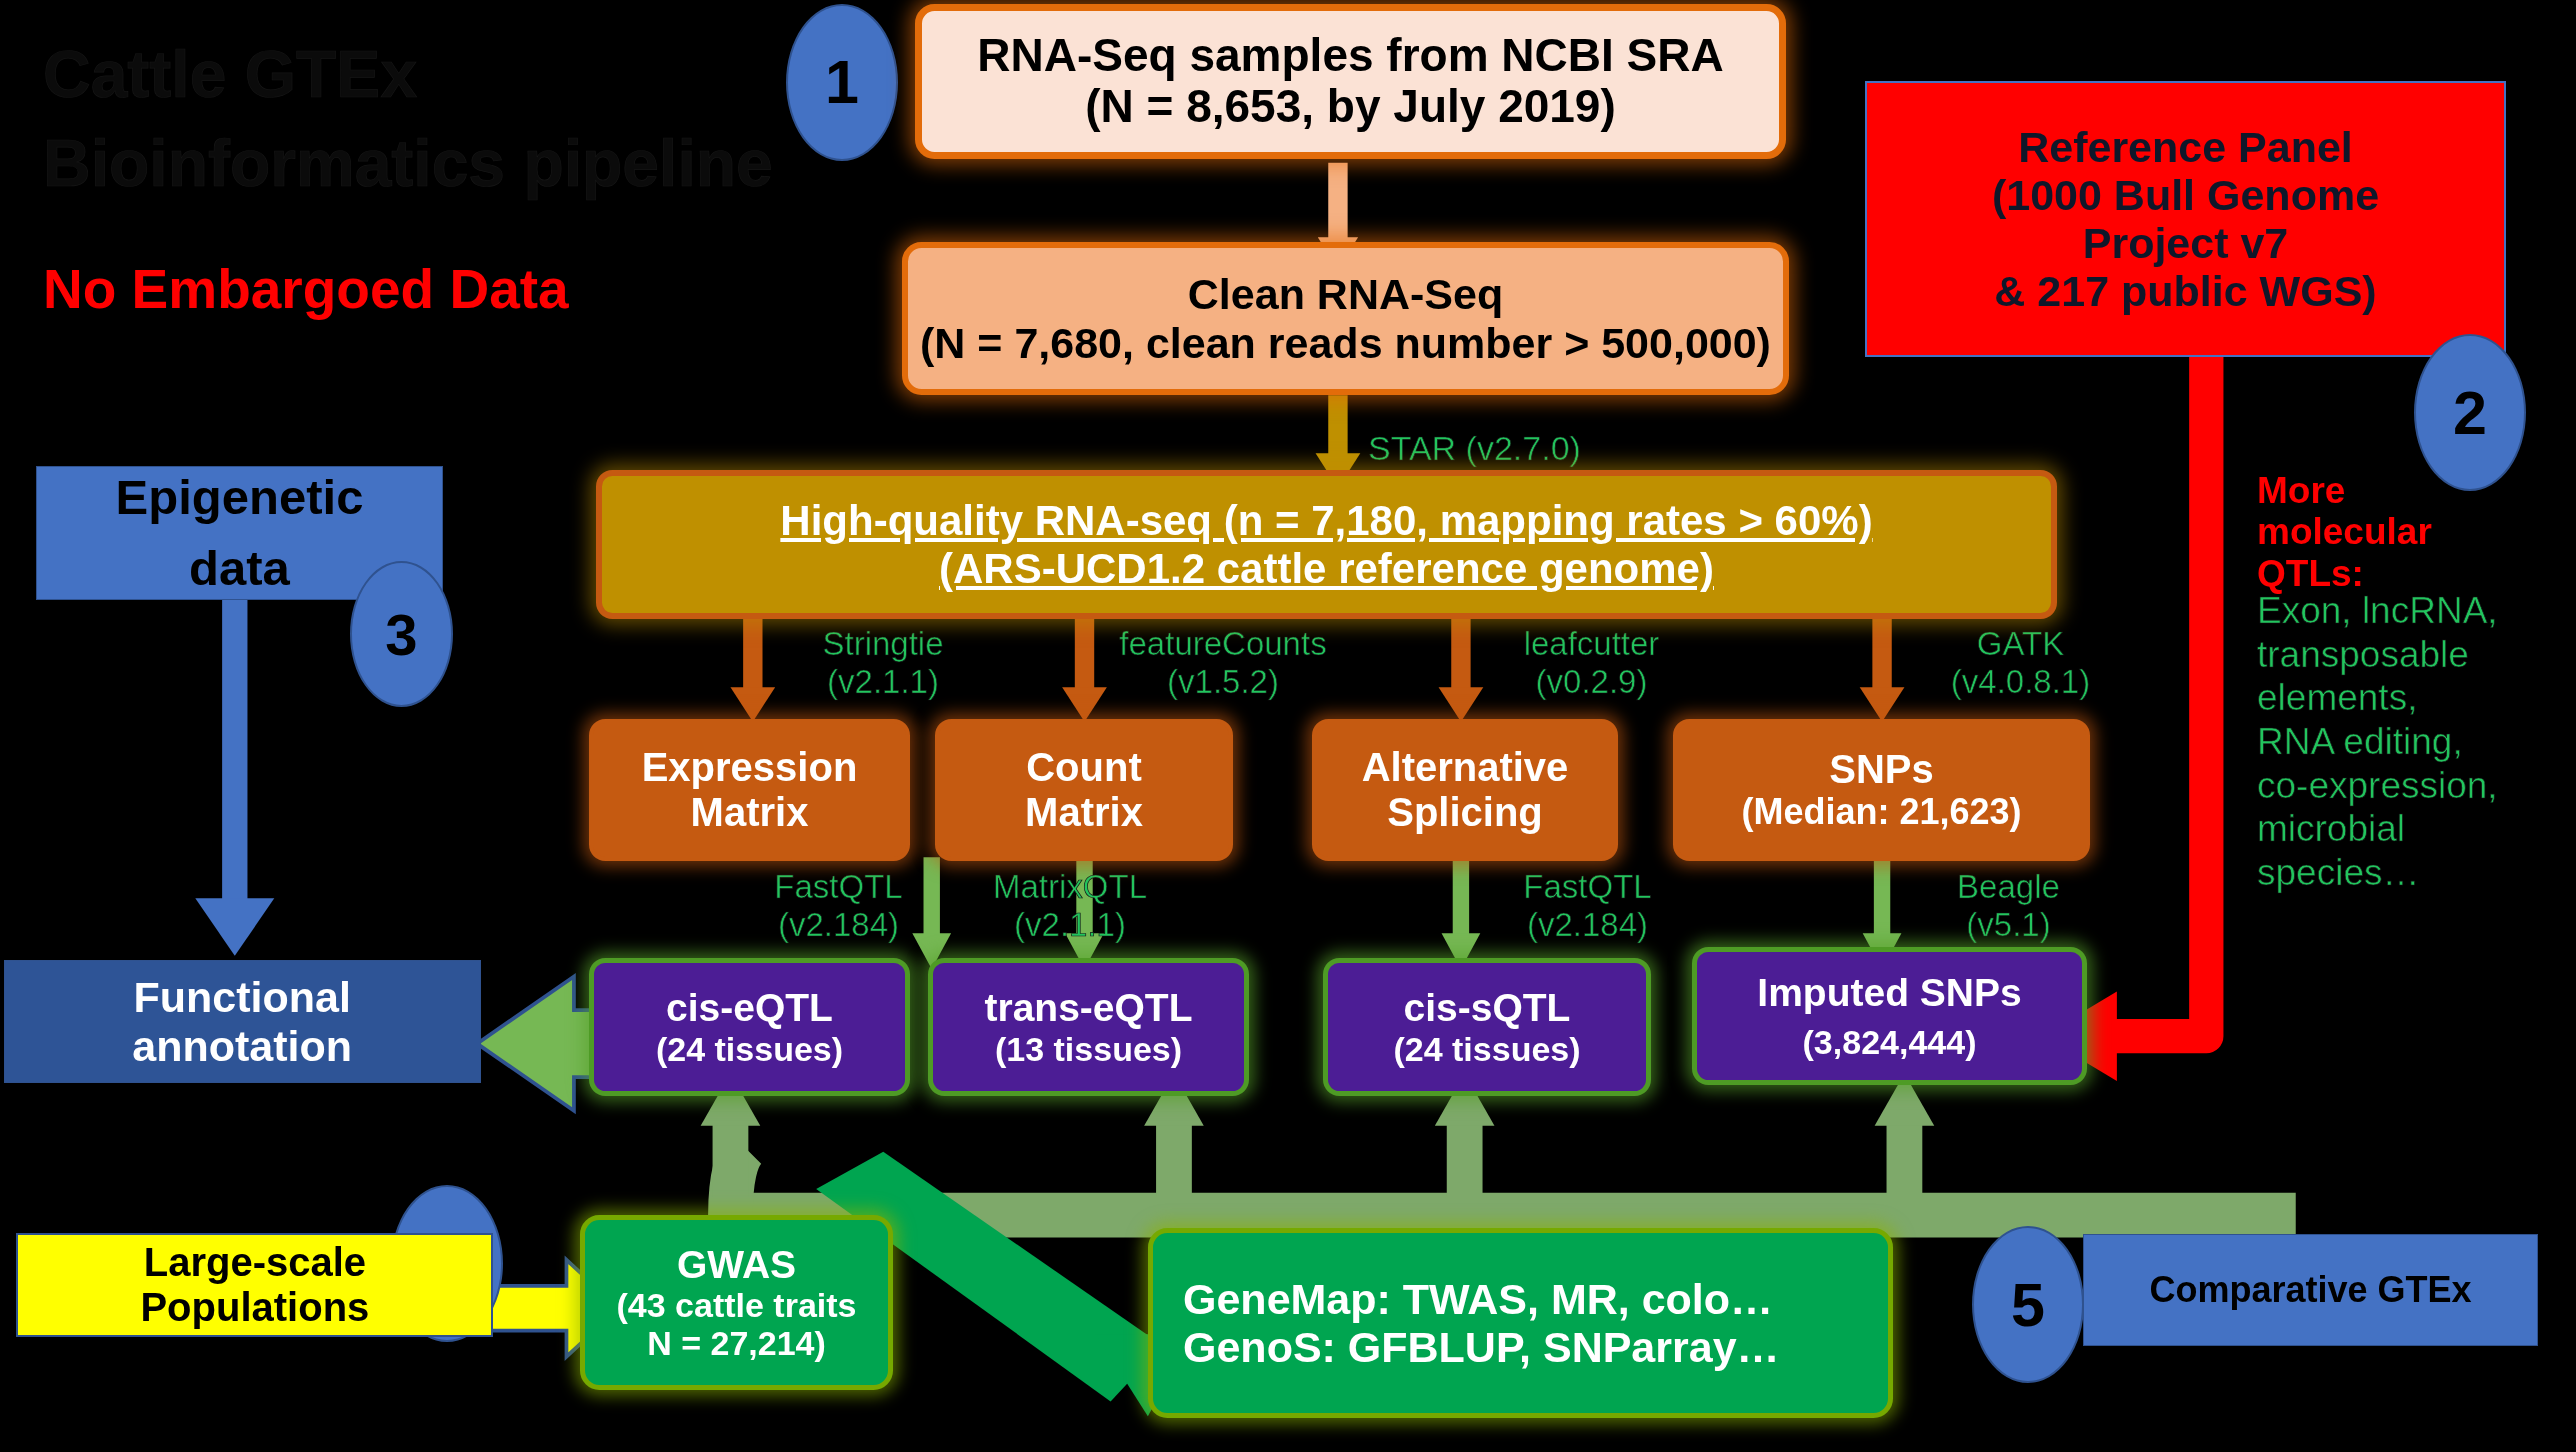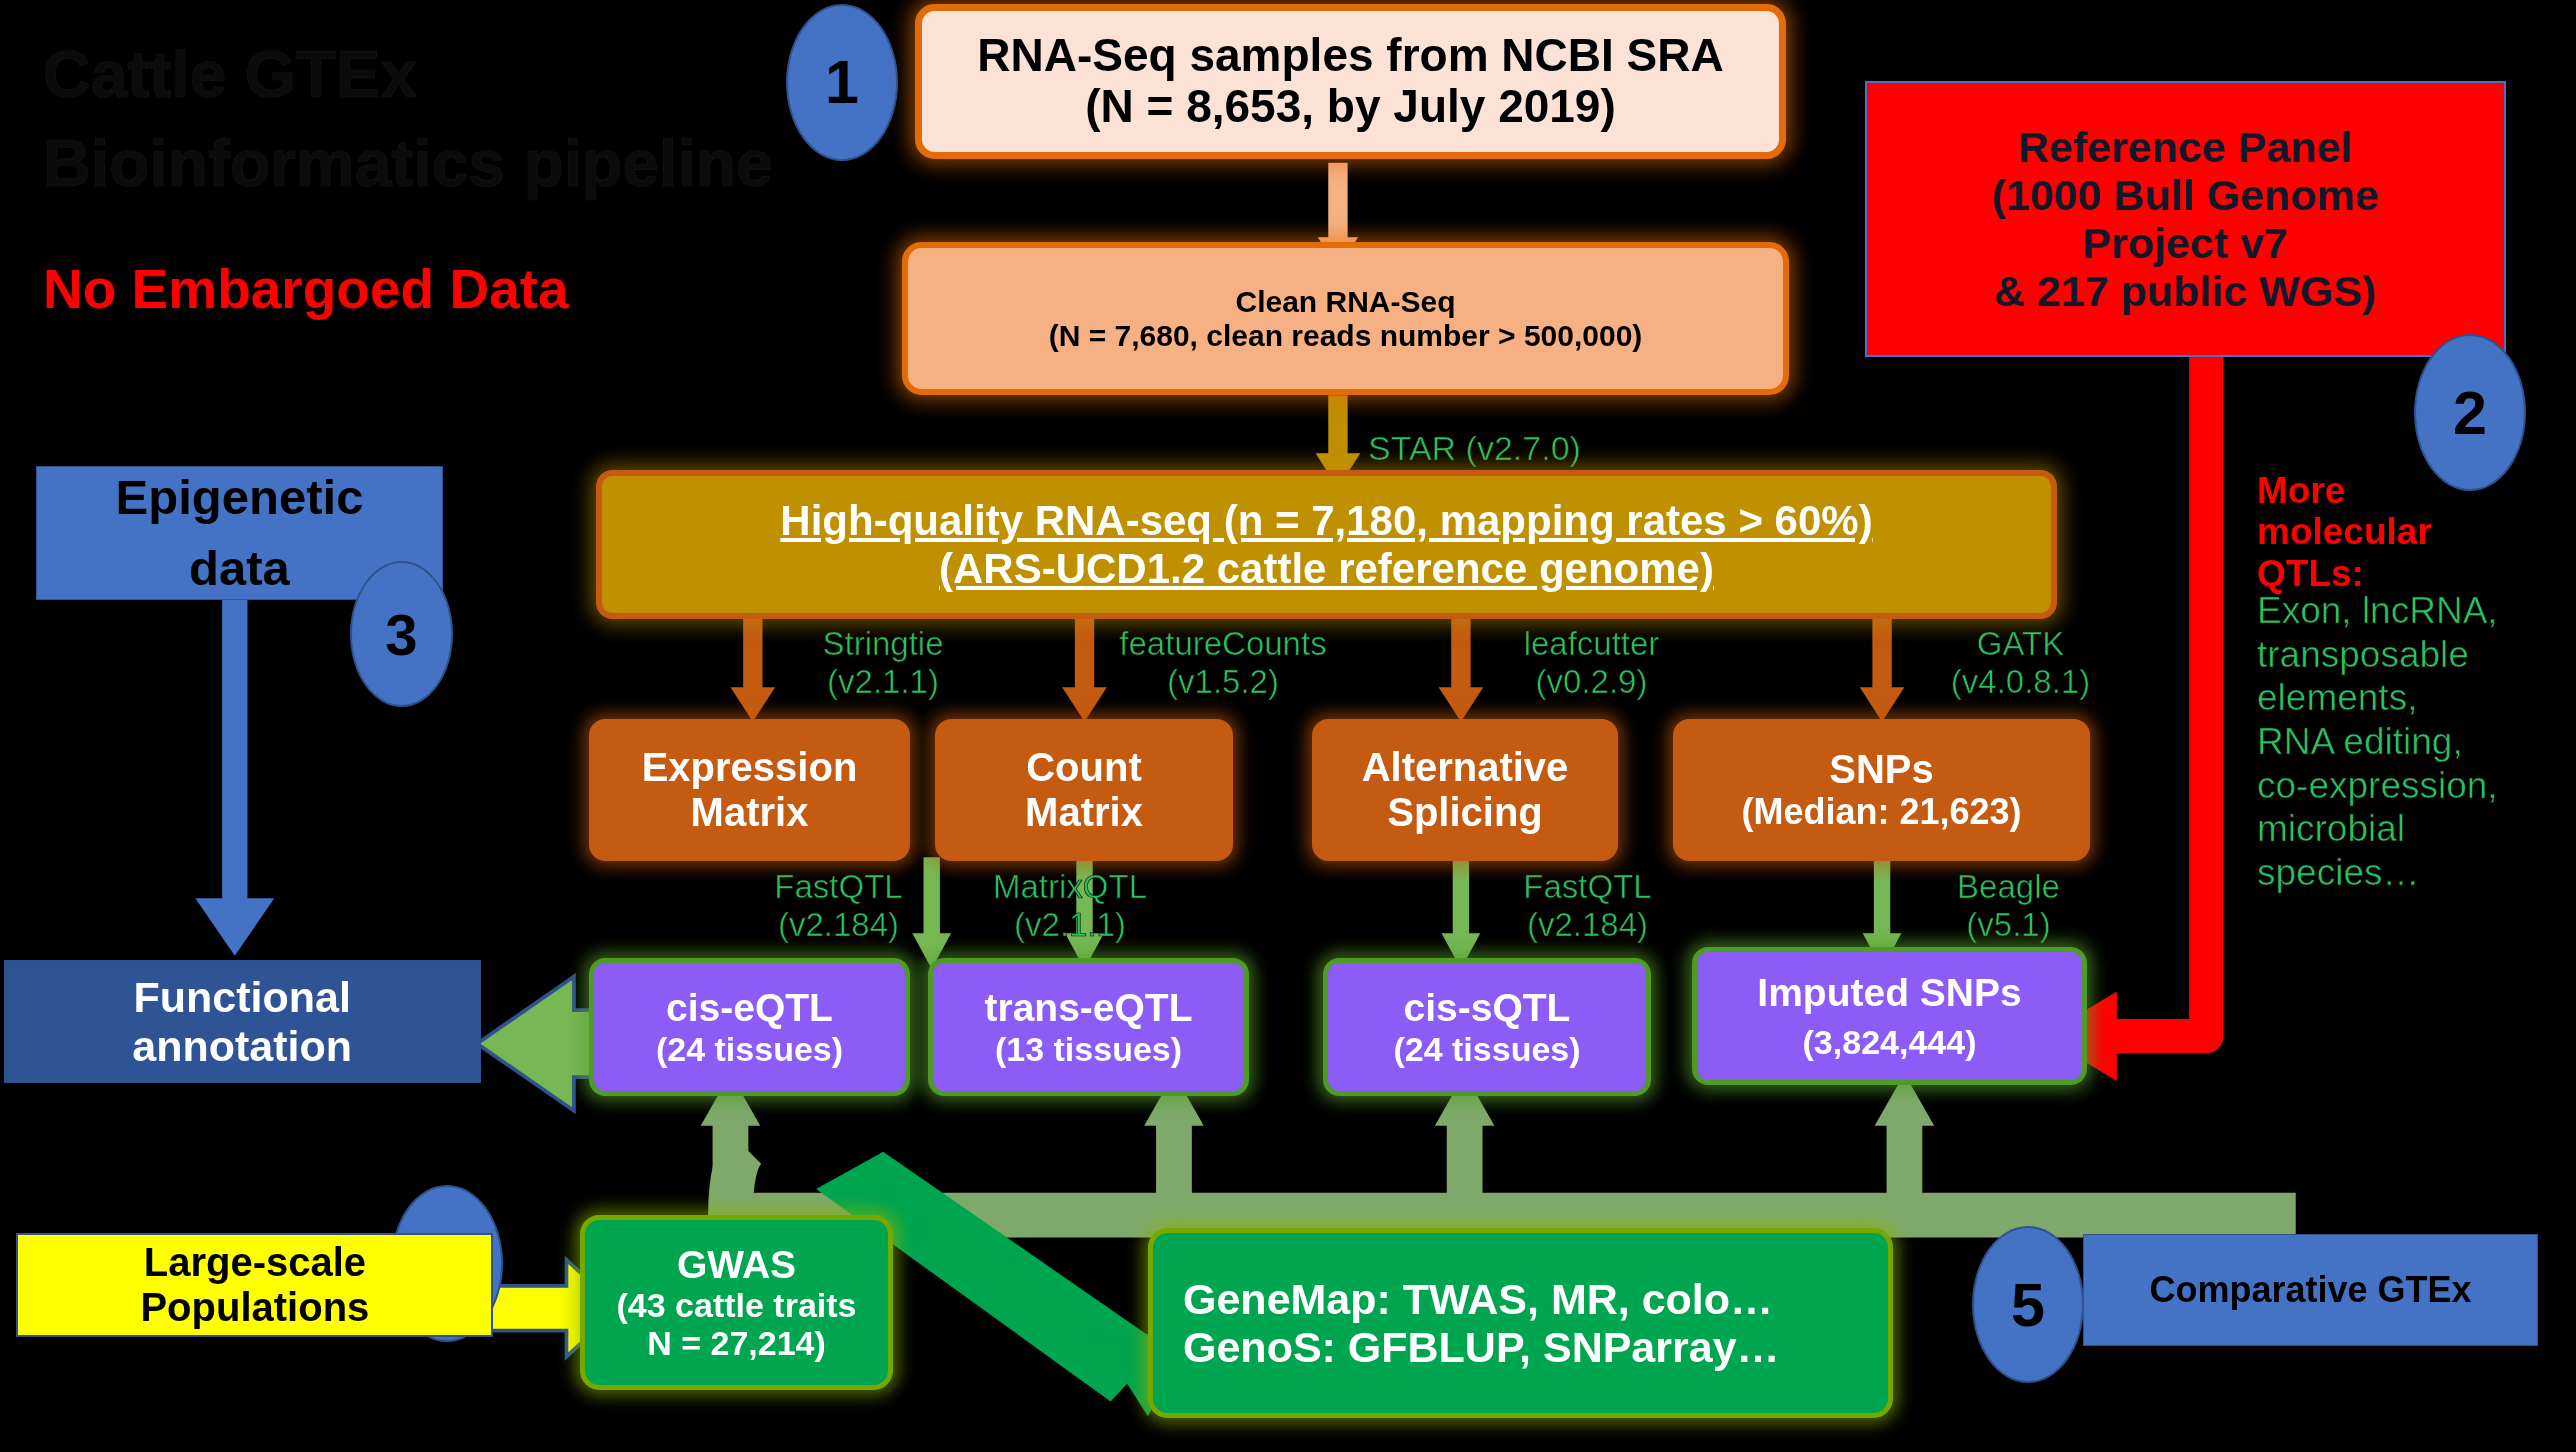--- a/index.html
+++ b/index.html
@@ -28,21 +28,21 @@
 
   
   .peach{background:#FBE2D5;border:7.5px solid #E36C0A;border-radius:19.4px;color:#000;
          font-weight:bold;box-shadow:0 0 19.4px 6px rgba(227,108,10,.55);}
   .orangeLight{background:#F5B183;border:6.7px solid #E36C0A;border-radius:19.4px;color:#000;
          font-weight:bold;box-shadow:0 0 19.4px 6px rgba(227,108,10,.55);}
   .gold{background:#BF9000;border:6px solid #C55A11;border-radius:16.4px;color:#fff;
          font-weight:bold;box-shadow:0 0 19.4px 6px rgba(191,144,0,.5);text-decoration:underline;}
   .orangeDark{background:#C55A11;border:4.5px solid #C55A11;border-radius:16.4px;color:#fff;
          font-weight:bold;box-shadow:0 0 16.4px 5.2px rgba(197,90,17,.55);}
-  .greenMid{background:#8b5cf6;border:5.2px solid #4E9B25;border-radius:16.4px;color:#fff;
+  .greenMid{background:#4c1d95;border:5.2px solid #4E9B25;border-radius:16.4px;color:#fff;
          font-weight:bold;box-shadow:0 0 16.4px 6px rgba(86,160,42,.6);}
   .greenDark{background:#00A550;border:5.2px solid #76A900;border-radius:19.4px;color:#fff;
          font-weight:bold;box-shadow:0 0 16.4px 6px rgba(140,180,0,.55);}
   .blueBox{background:#4472C4;border:1.5px solid #2F528F;color:#000;font-weight:bold;}
   .blueBoxDark{background:#2E5496;border:1.5px solid #2F528F;color:#fff;font-weight:bold;}
   .redBox{background:#FF0000;border:2.2px solid #4472C4;color:#0f172a;font-weight:bold;}
   .yellowBox{background:#FFFF00;border:2.2px solid #2F528F;color:#000;font-weight:bold;}
 
   .redtext{color:#FF0000;font-weight:bold;}
   svg.ov{position:absolute;left:0;top:0;width:2576px;height:1453px;
@@ -126,21 +126,21 @@
   <div class="abs ghost-sm" style="left:1923px;top:868px;font-size:33px;width:171px;text-align:center;line-height:1.15;">Beagle (v5.1)</div>
 
   <div class="abs circ" style="left:786px;top:3.7px;width:112px;height:157px;font-size:61px;">
     <span>1</span>
   </div>
   <div class="abs box peach" style="left:915px;top:3.7px;width:871px;height:155px;font-size:46px;">
     <span class="l1">RNA-Seq samples from NCBI SRA</span>
     <span class="l2">(N = 8,653, by July 2019)</span>
   </div>
 
-  <div class="abs box orangeLight" style="left:902px;top:242px;width:887px;height:153px;font-size:30px;">
+  <div class="abs box orangeLight" style="left:902px;top:242px;width:887px;height:153px;font-size:43px;">
     <span class="l1">Clean RNA-Seq</span>
     <span class="l2">(N = 7,680, clean reads number &gt; 500,000)</span>
   </div>
 
   <div class="abs box gold" style="left:596px;top:470px;width:1461px;height:149px;font-size:42px;">
     <span class="l1">High-quality RNA-seq (n = 7,180, mapping rates &gt; 60%)</span>
     <span class="l2">(ARS-UCD1.2 cattle reference genome)</span>
   </div>
 
   <div class="abs box redBox" style="left:1865px;top:81px;width:641px;height:276px;font-size:43px;">

